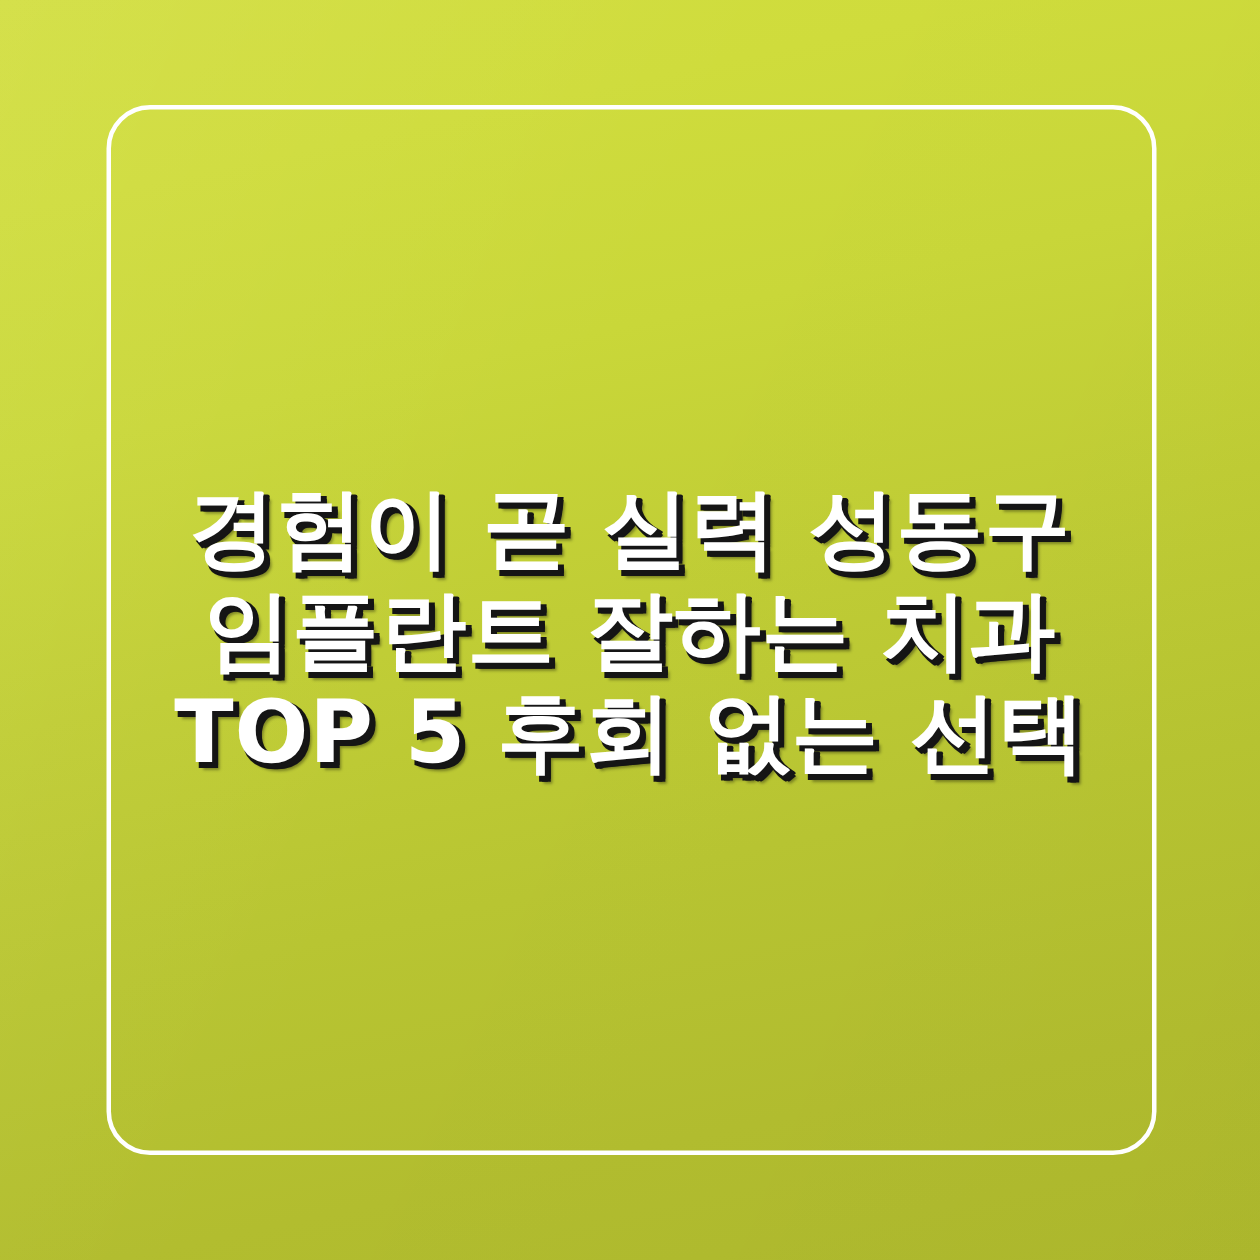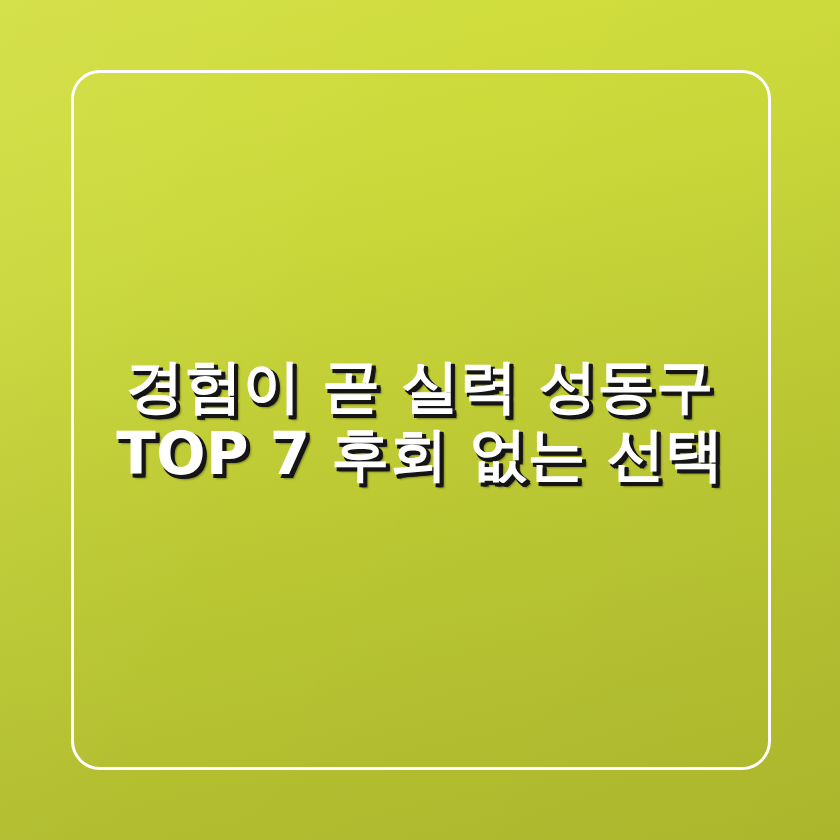--- a/index.html
+++ b/index.html
@@ -91,16 +91,17 @@
 </style>
 </head>
 <body>
 
 <div id="card">
 
   <div id="frame"></div>
 
   <div id="headline">
     <span class="line">경험이 곧 실력 성동구</span>
-    <span class="line">TOP 7 후회 없는 선택</span>
+    <span class="line">임플란트 잘하는 치과</span>
+    <span class="line">TOP 5 후회 없는 선택</span>
   </div>
 
 </div>
 
 </body></html>

